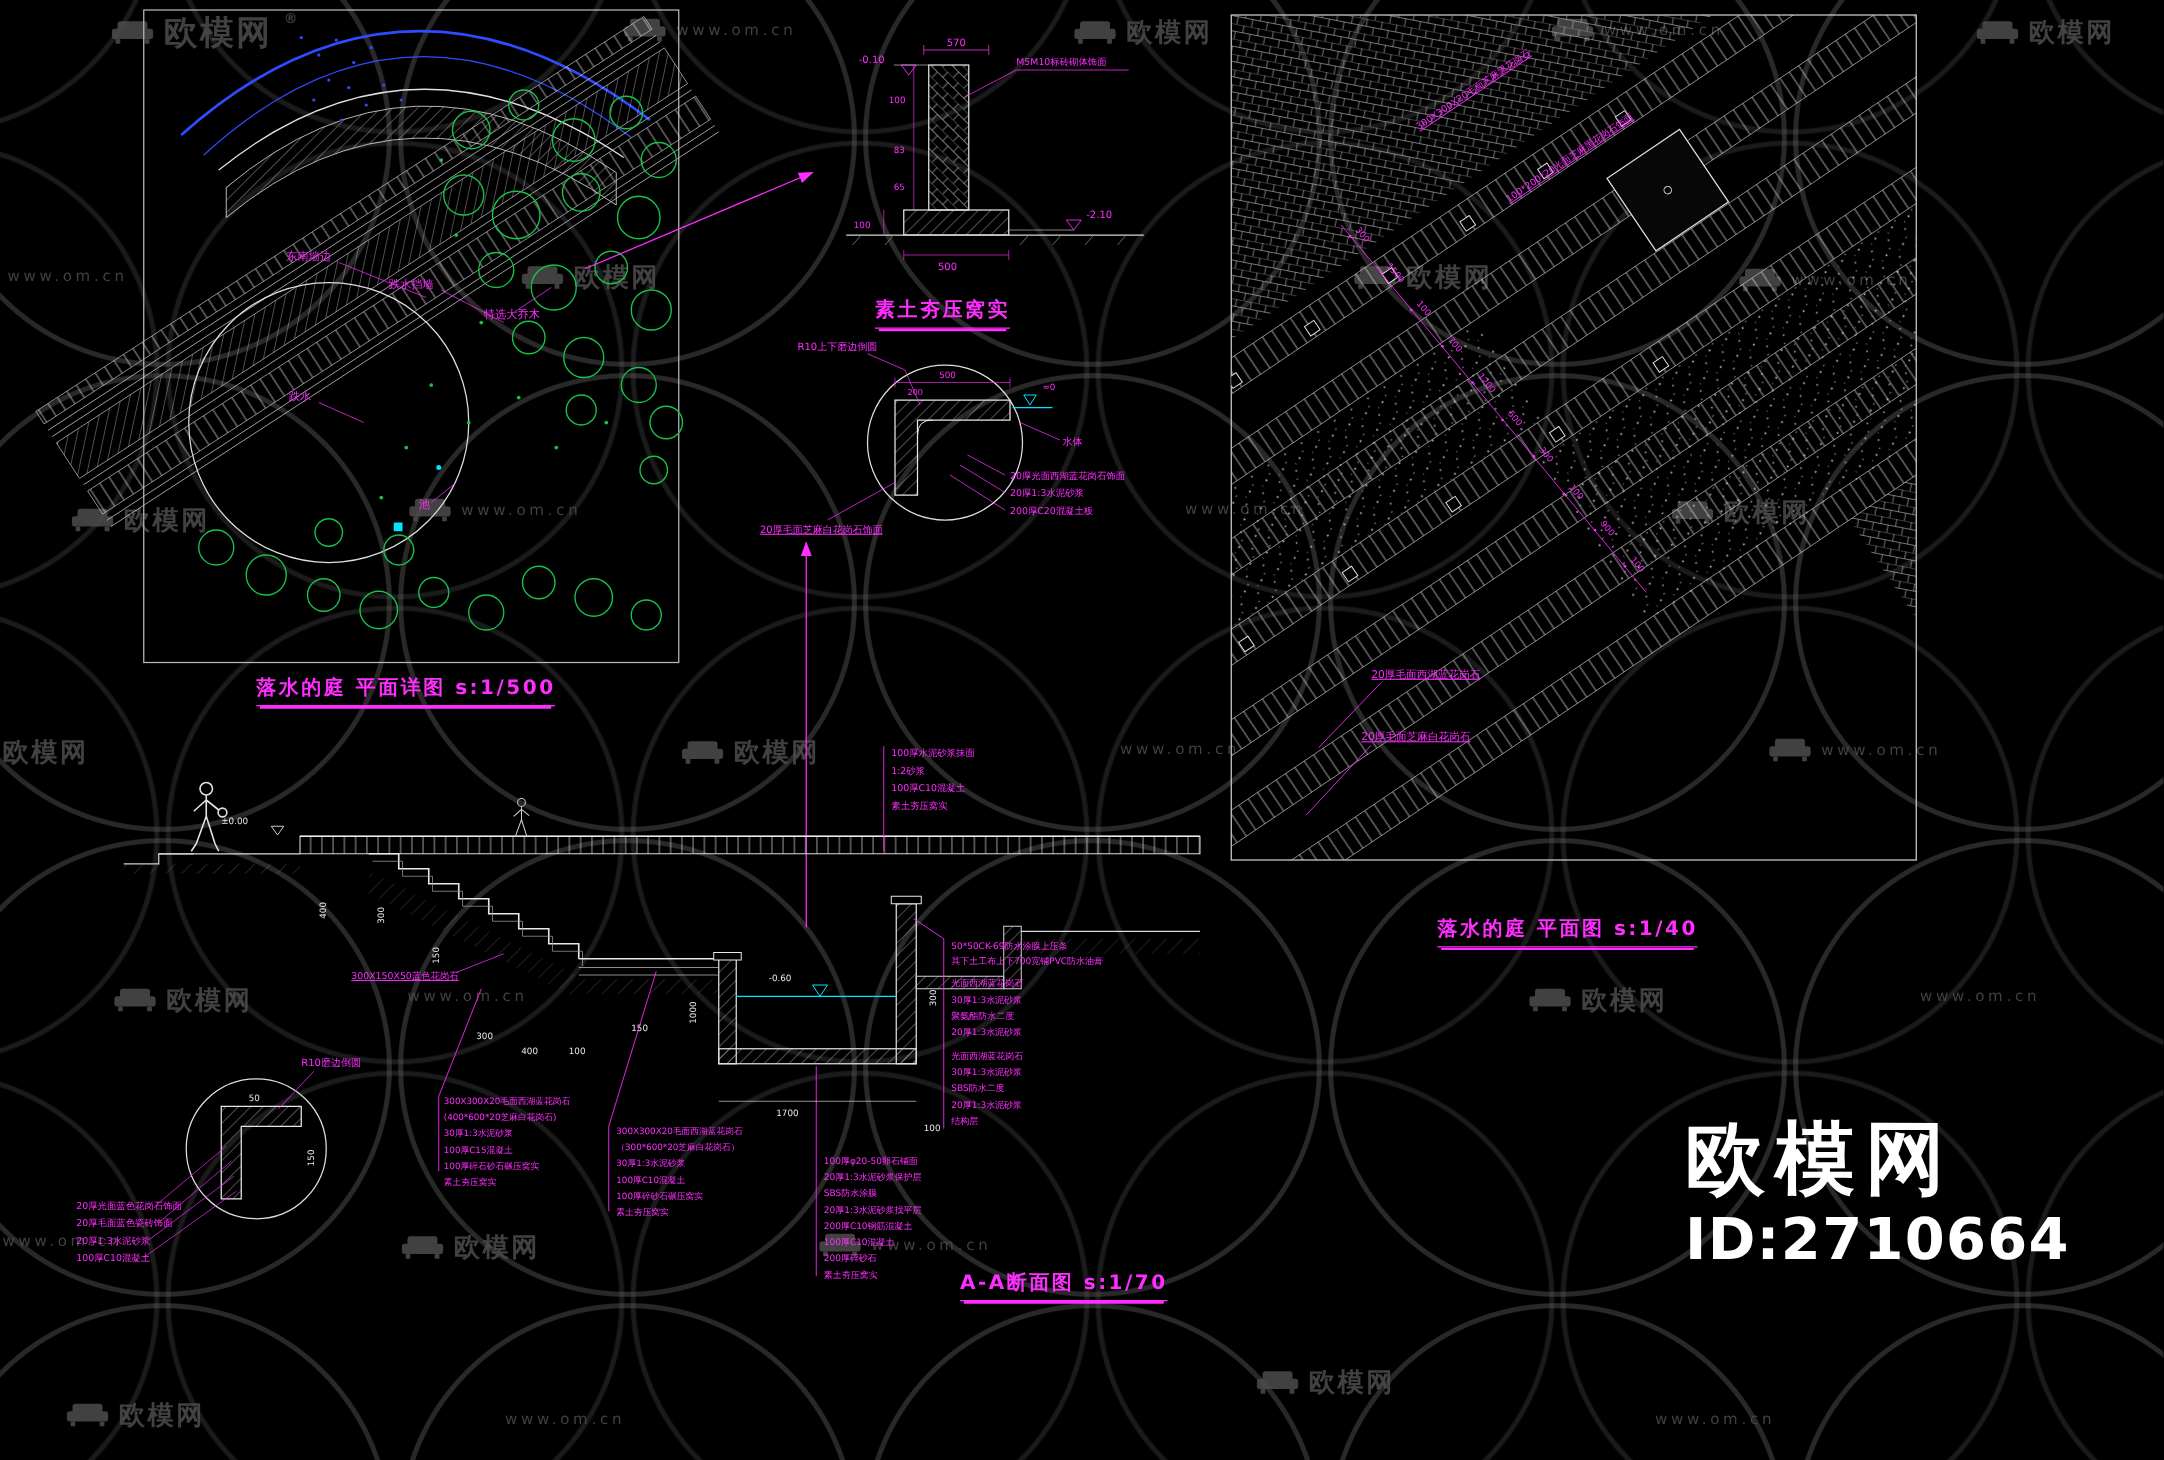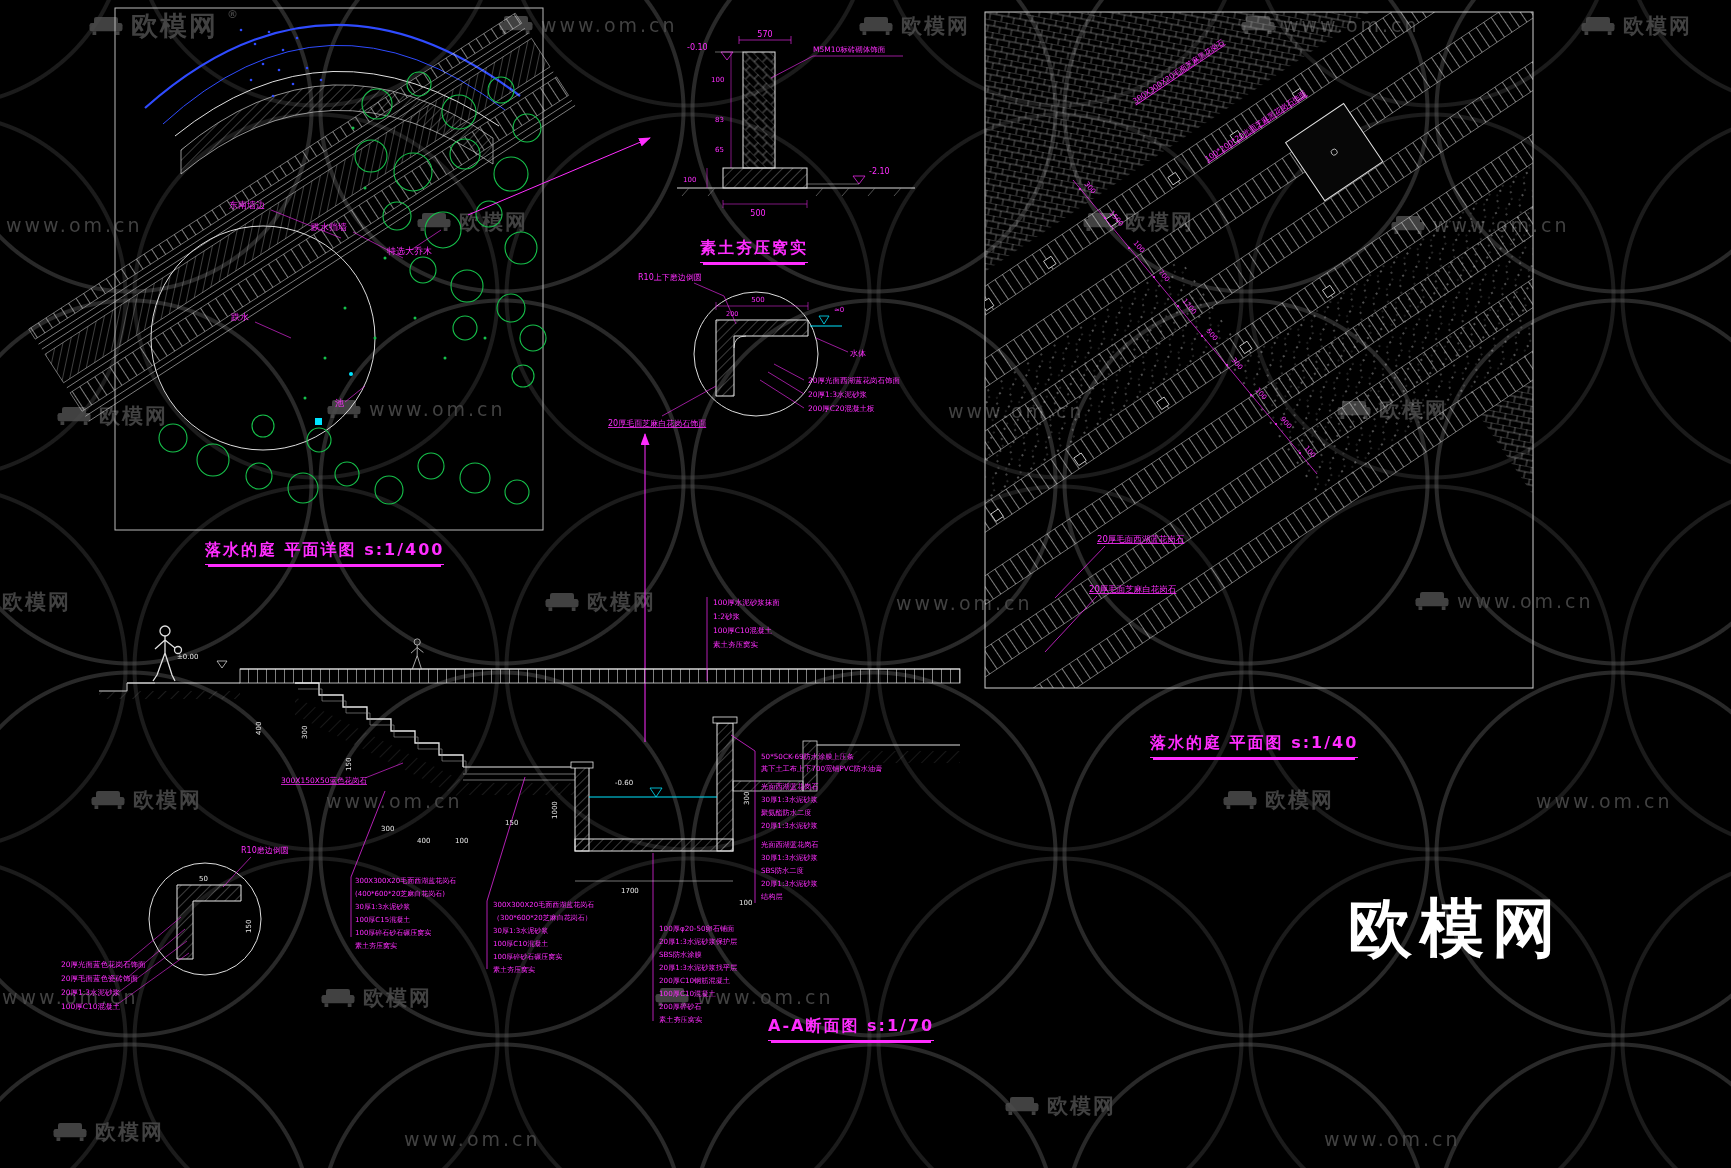--- a/index.html
+++ b/index.html
@@ -6,21 +6,21 @@
   .stage{position:relative;width:1731px;height:1168px;background:#000;overflow:hidden;
          font-family:"DejaVu Sans","Liberation Sans",sans-serif;}
   .stage::before{content:"";position:absolute;inset:0;z-index:0;
     background-image:
       radial-gradient(circle at 50% 50%, transparent 179px, rgba(90,90,90,.45) 180px, rgba(90,90,90,.45) 183px, transparent 184px),
       radial-gradient(circle at 50% 50%, transparent 179px, rgba(90,90,90,.30) 180px, rgba(90,90,90,.30) 183px, transparent 184px);
     background-size:372px 372px,372px 372px;
     background-position:-56px -76px,130px 110px;}
   .wm{position:absolute;display:flex;align-items:center;gap:7px;color:#4d4d4d;
       font-size:21px;font-weight:bold;letter-spacing:2px;opacity:.85;z-index:1;white-space:nowrap;}
-  .wm.url{font-size:19px;font-weight:normal;letter-spacing:3px;}
+  .wm.url{font-size:12px;font-weight:normal;letter-spacing:3px;}
   .wm.lg{font-size:27px;}
   .wm .reg{font-size:11px;align-self:flex-start;margin-left:2px;}
   .wm-sofa{width:36px;height:20px;flex:none;}
   svg.main{position:absolute;left:0;top:0;z-index:2;}
   .dwg-title{position:absolute;z-index:3;color:#ff2dff;font-size:16px;font-weight:bold;
       letter-spacing:2px;border-bottom:1px solid #ff2dff;padding-bottom:3px;
       box-shadow:0 5px 0 -3px #ff2dff;white-space:nowrap;}
   .badge{position:absolute;left:1348px;top:896px;z-index:4;color:#ffffff;font-weight:bold;}
   .badge-brand{font-size:64px;letter-spacing:8px;line-height:1;}
   .badge-id{font-size:46px;letter-spacing:1px;margin-top:8px;line-height:1;}
@@ -544,22 +544,23 @@
         <text transform="translate(502,234) rotate(-90)">1000</text>
         <text transform="translate(694,220) rotate(-90)">300</text>
         <line x1="520" y1="296" x2="678" y2="296" stroke="#e8e8e8" stroke-width="0.5"></line>
         <text x="566" y="308">1700</text>
         <text x="684" y="320">100</text>
         <text x="560" y="200">-0.60</text>
       </g>
     </g>
   </svg>
 
-  <div class="dwg-title" style="left:205px;top:540px">落水的庭 平面详图 s:1/400</div>
+  <div class="dwg-title" style="left:205px;top:540px">落水的庭 平面详图 s:1/500</div>
   <div class="dwg-title" style="left:700px;top:238px">素土夯压窝实</div>
   <div class="dwg-title" style="left:1150px;top:733px">落水的庭 平面图 s:1/40</div>
   <div class="dwg-title" style="left:768px;top:1016px">A-A断面图  s:1/70</div>
 
   <div class="badge">
     <div class="badge-brand">欧模网</div>
+    <div class="badge-id">ID:2710664</div>
   </div>
 
 </div>
 
 </body></html>

